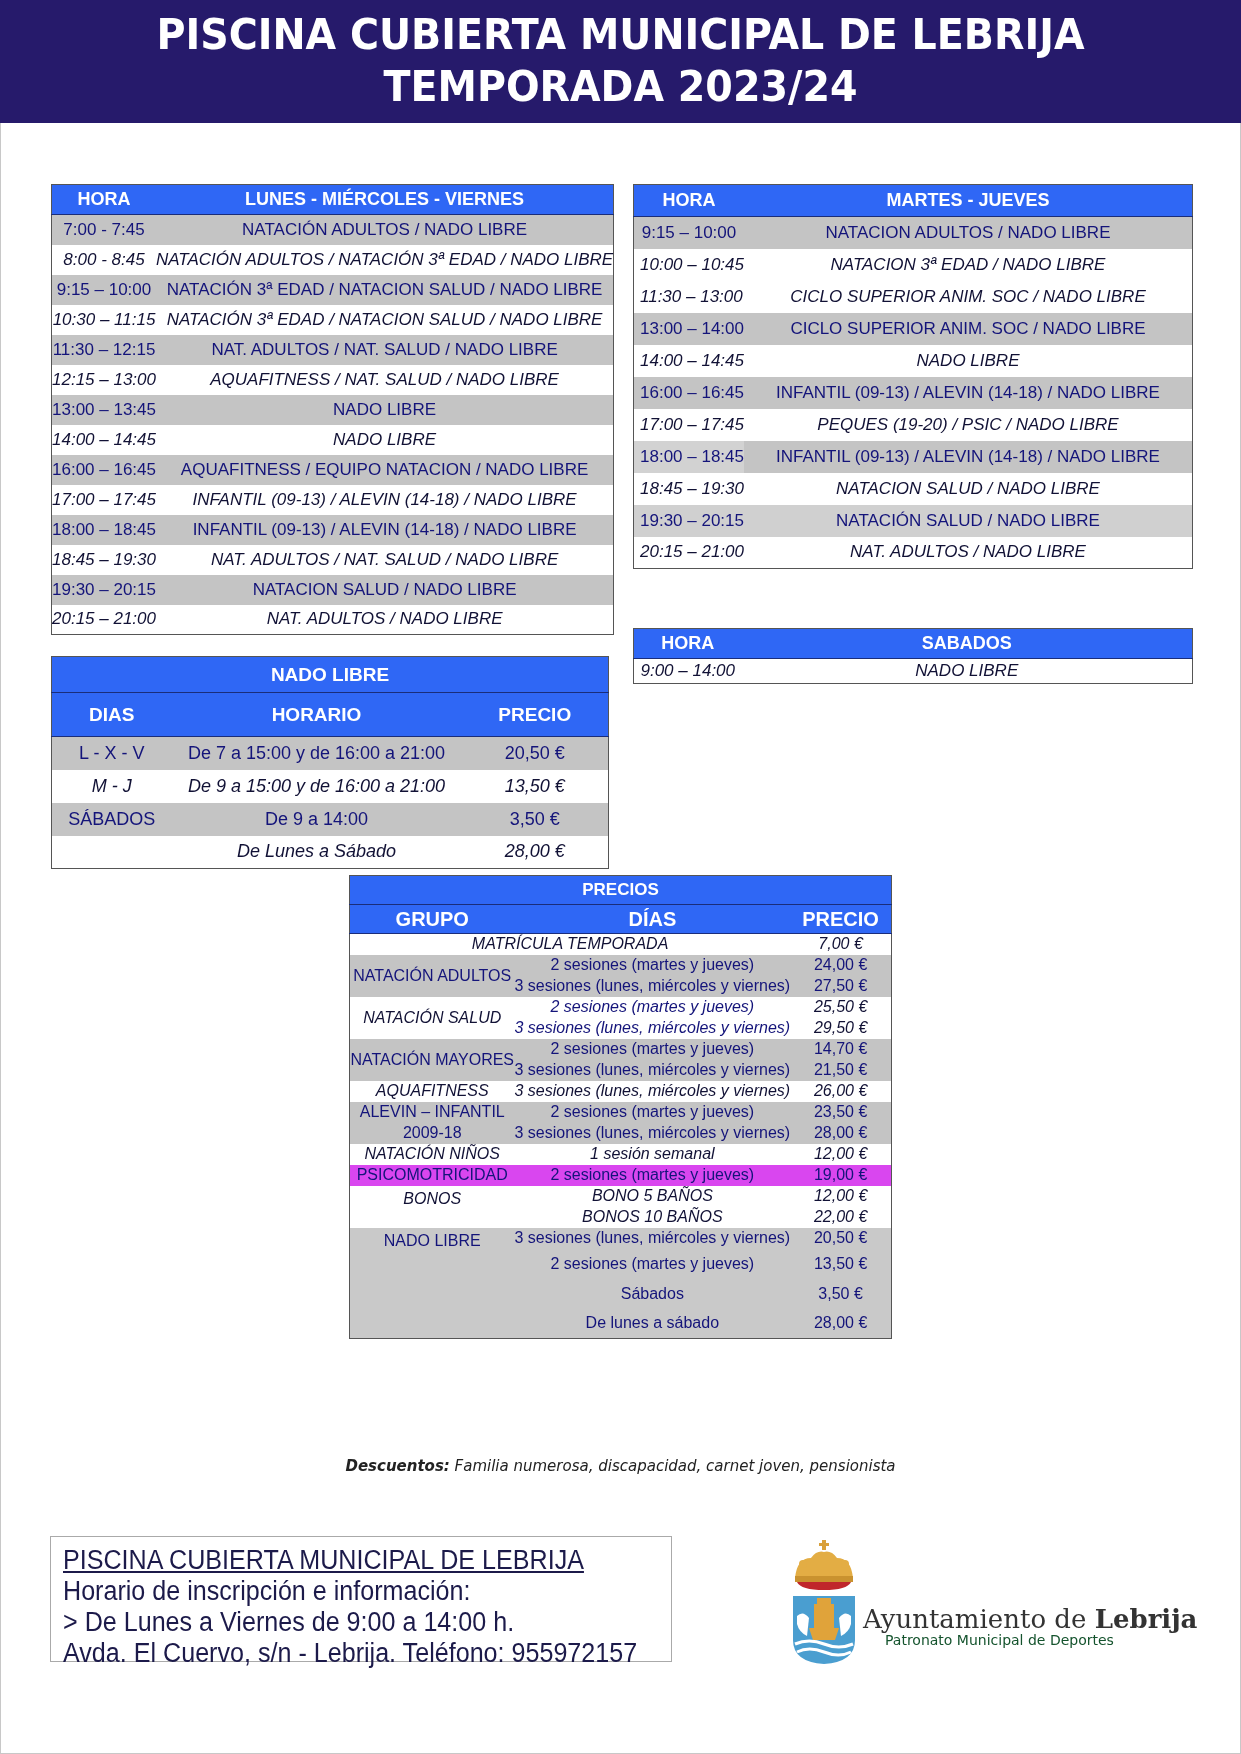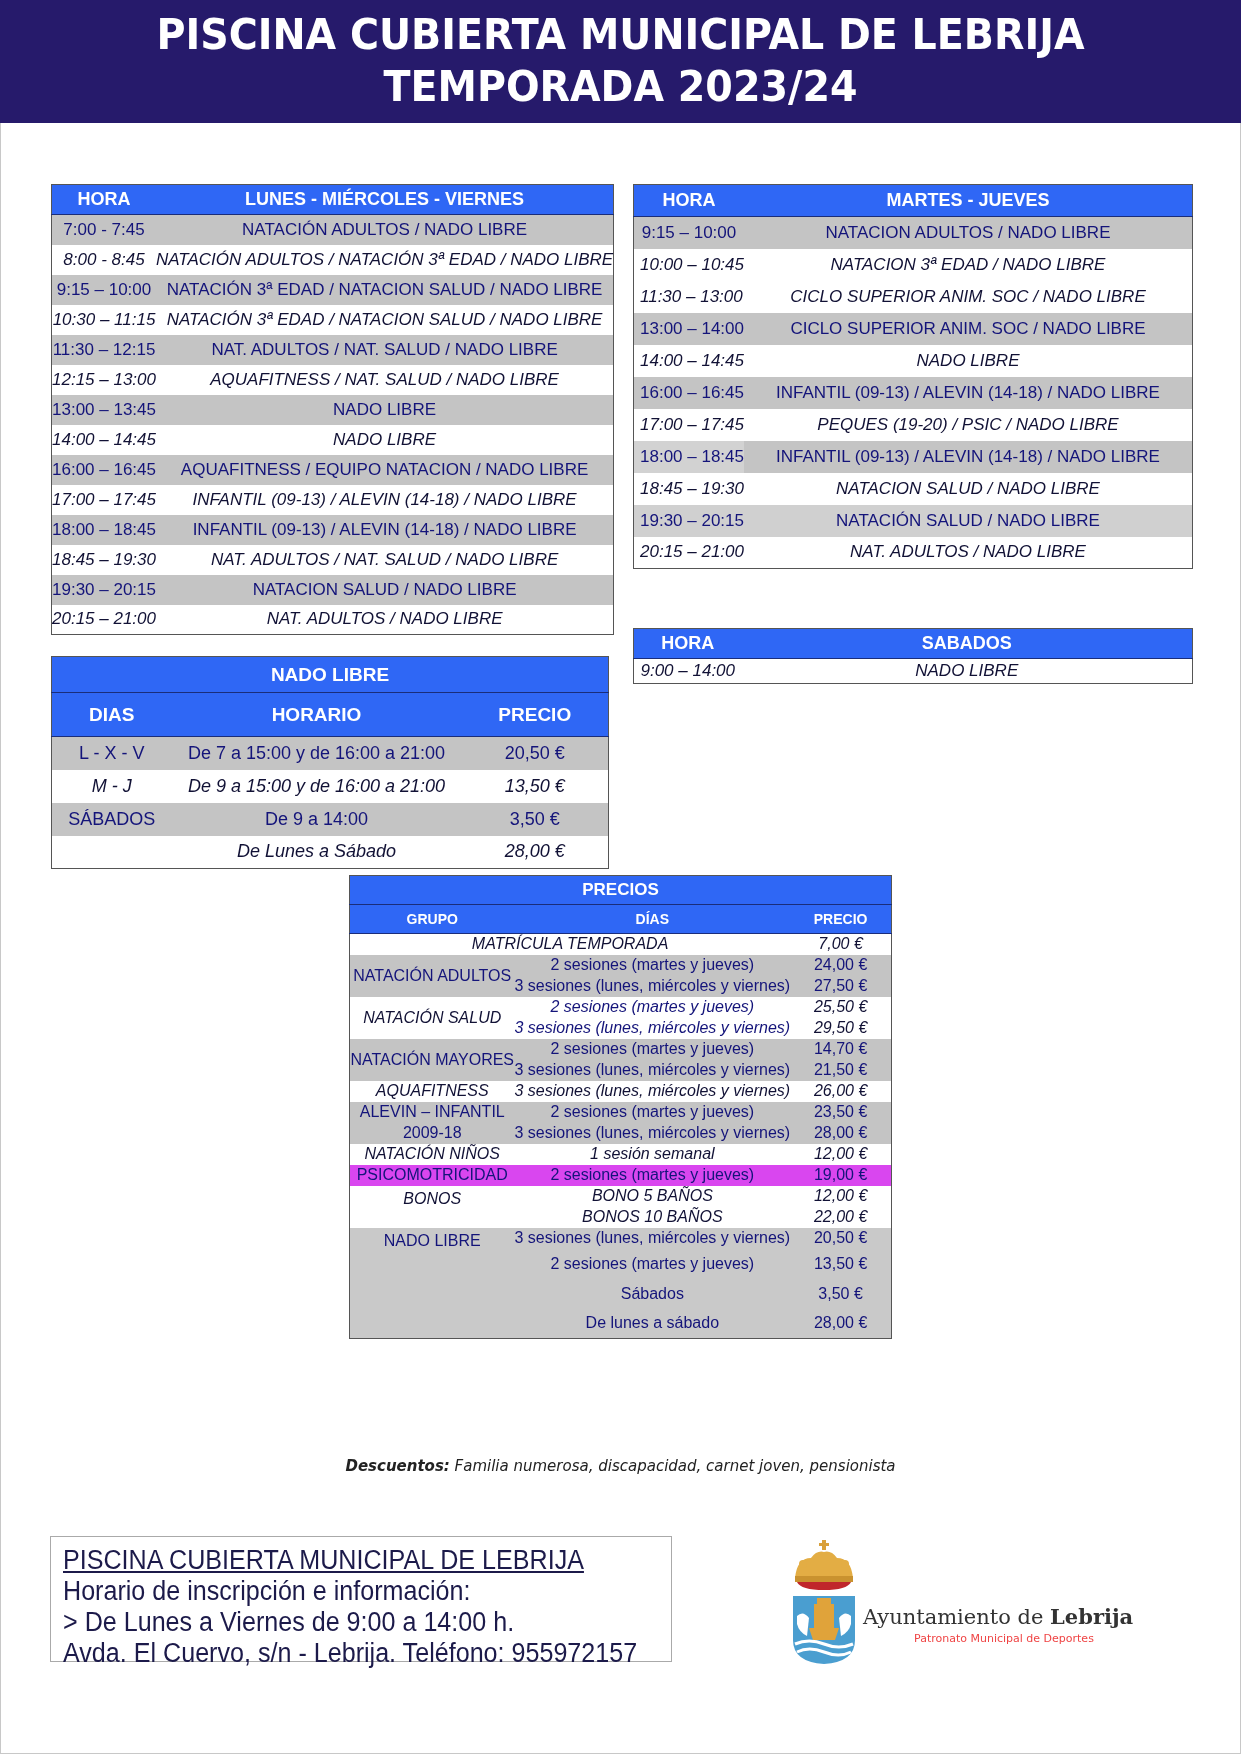--- a/index.html
+++ b/index.html
@@ -33,37 +33,37 @@
   #sab .hdr td { height: 30px; }
   #sab .row td { height: 25px; }
 
   #nado { left: 51px; top: 656px; width: 558px; }
   #nado .title td { height: 36px; font-size: 19px; }
   #nado .hdr2 td { height: 44px; font-size: 19px; }
   #nado .row td { height: 33px; font-size: 18px; }
 
   #precios { left: 349px; top: 875px; width: 543px; }
   #precios .title td { height: 29px; font-size: 17px; margin-top: 24px; }
-  #precios .hdr2 td { height: 29px; font-size: 14px; }
+  #precios .hdr2 td { height: 29px; font-size: 20px; }
   #precios .row td { height: 21px; font-size: 16px; }
   #precios td.grp { vertical-align: middle; }
   #precios td.grp.top { vertical-align: top; padding-top: 4px !important; }
 
   .descuentos { position: absolute; left: 0; width: 1241px; top: 1457px; text-align: center; font-family: "DejaVu Sans", sans-serif; font-style: italic; font-size: 15px; color: #222; }
   .descuentos b { font-weight: bold; }
 
   .info { position: absolute; left: 50px; top: 1536px; width: 622px; height: 126px; border: 1px solid #aaa; padding: 8px 12px; color: #1c1a4a; }
   .info div { font-size: 27px; line-height: 31px; transform: scaleX(0.93); transform-origin: left center; white-space: nowrap; }
   .info .t { text-decoration: underline; }
 
   .logo { position: absolute; left: 785px; top: 1540px; width: 340px; height: 125px; }
   .logo .crest { position: absolute; left: 4px; top: 0; width: 70px; height: 125px; }
-  .logo .name { position: absolute; left: 78px; top: 64px; font-family: "DejaVu Serif", serif; font-size: 21px; color: #333; white-space: nowrap; }
+  .logo .name { position: absolute; left: 78px; top: 64px; font-family: "DejaVu Serif", serif; font-size: 26px; color: #333; white-space: nowrap; }
   .logo .name b { font-weight: bold; }
-  .logo .sub { position: absolute; left: 100px; top: 92px; font-family: "DejaVu Sans", sans-serif; font-size: 11px; color: #ef4444; white-space: nowrap; margin-left: 29px; }
+  .logo .sub { position: absolute; left: 100px; top: 92px; font-family: "DejaVu Sans", sans-serif; font-size: 14px; color: #14532d; white-space: nowrap; }
 </style>
 </head>
 <body>
 
 <div class="page-border"></div>
 
 <div class="banner">
   <div class="l1">PISCINA CUBIERTA MUNICIPAL DE LEBRIJA</div>
   <div class="l2">TEMPORADA 2023/24</div>
 </div>

